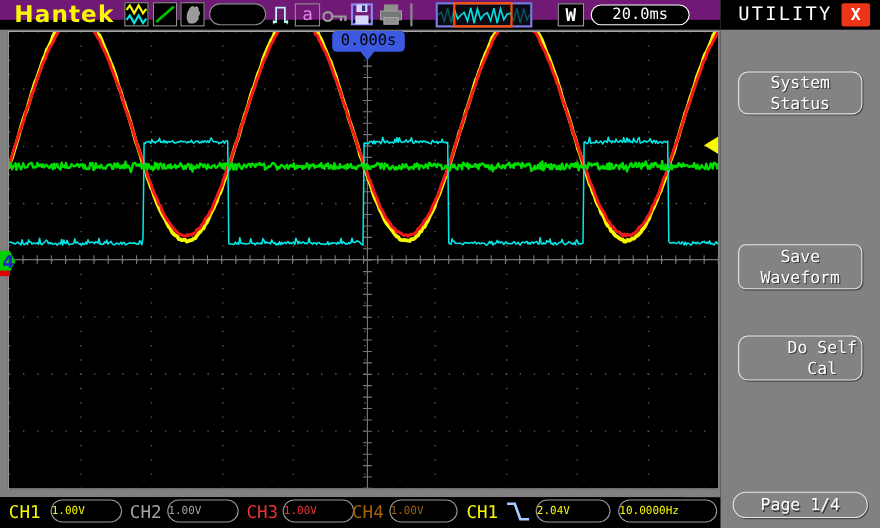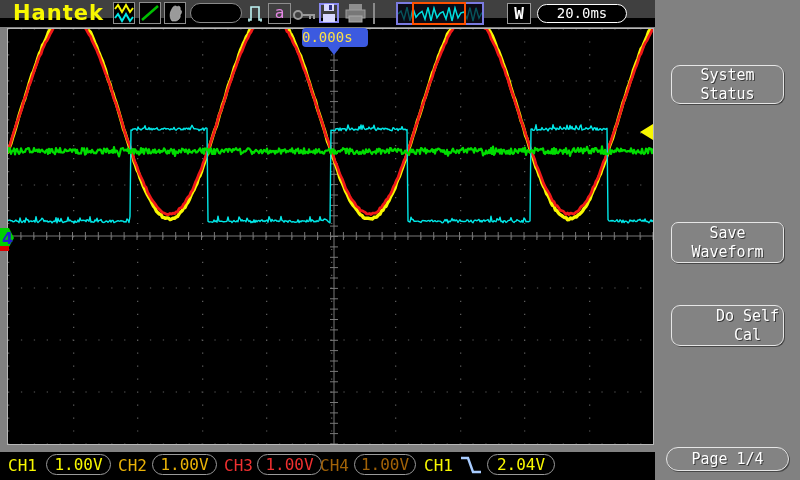--- a/index.html
+++ b/index.html
@@ -1,19 +1,19 @@
 <!DOCTYPE html>
 <html><head>
 <meta charset="utf-8">
 <style>
   html,body{margin:0;padding:0;background:#000;}
   body{width:800px;height:480px;position:relative;overflow:hidden;
        font-family:"DejaVu Sans Mono","Liberation Mono",monospace;}
   
-  #topbar{position:absolute;left:0;top:0;width:655px;height:18px;background:#404040;}
+  #topbar{position:absolute;left:0;top:0;width:655px;height:18px;background:#701a75;}
   #logo{position:absolute;left:13px;top:1px;font-family:"DejaVu Sans",sans-serif;
         font-weight:bold;font-size:21px;color:#f8f800;letter-spacing:1px;}
   .iconbox{position:absolute;top:2px;width:22px;height:22px;background:#000;
            border:1px solid #8e8e8e;box-sizing:border-box;display:flex;align-items:center;justify-content:center;}
   #statuspill{position:absolute;left:190px;top:3px;width:52px;height:20px;border:1px solid #8a8a8a;
               border-radius:10px;box-sizing:border-box;background:#000;}
   #pulseicon{position:absolute;left:246px;top:3px;}
   #abox{position:absolute;left:268px;top:3px;width:23px;height:21px;border:1px solid #8e8e8e;
         box-sizing:border-box;color:#e486e4;font-size:16px;text-align:center;line-height:18px;}
   #keyicon{position:absolute;left:293px;top:7px;}
@@ -48,34 +48,34 @@
             border:1px solid #e6e6e6;border-radius:12px;box-shadow:1px 1px 0 #474747;color:#fff;
             font-size:15px;display:flex;align-items:center;justify-content:center;
             text-shadow:1px 1px 0 #3a3a3a;cursor:pointer;box-sizing:border-box;}
   
   #gray-backing{position:absolute;left:0;top:27px;width:655px;height:425px;background:#818181;}
   #plot{position:absolute;left:7px;top:28px;width:647px;height:417px;background:#000;
         border:1px solid #b8b8b8;box-sizing:border-box;overflow:hidden;}
   #wave-svg{display:block;}
   
   #trig-tag{position:absolute;left:302px;top:28px;width:66px;height:19px;background:#3c5ae0;
-            border-radius:4px;color:#fde047;font-size:14px;text-align:left;line-height:19px;cursor:pointer;}
+            border-radius:4px;color:#000000;font-size:14px;text-align:center;line-height:19px;cursor:pointer;}
   #trig-tag-ptr{position:absolute;left:327px;top:46px;width:0;height:0;
                 border-left:7px solid transparent;border-right:7px solid transparent;
                 border-top:9px solid #3c5ae0;}
   
   #ch4-marker{position:absolute;left:0;top:228px;cursor:pointer;}
   #ch3-sliver{position:absolute;left:0;top:246px;width:9px;height:5px;background:#dd0000;}
   
   #bottombar{position:absolute;left:0;top:452px;width:621px;height:28px;background:#000;}
   .ch-label{position:absolute;top:4px;font-size:16px;}
   .pill{position:absolute;top:2px;height:21px;background:#000;border:1px solid #9a9a9a;
-        border-radius:11px;box-sizing:border-box;font-size:16px;text-align:center;
+        border-radius:11px;box-sizing:border-box;font-size:10px;text-align:left;
         line-height:19px;cursor:pointer;}
-  .c-yellow{color:#f8f800;} .c-cyan{color:#eab308;} .c-red{color:#f03030;} .c-green{color:#a16207;}
+  .c-yellow{color:#f8f800;} .c-cyan{color:#a3a3a3;} .c-red{color:#f03030;} .c-green{color:#a16207;}
   #edge-icon{position:absolute;left:459px;top:3px;}
 </style>
 </head>
 <body>
 
 <div id="topbar">
   <div id="logo">Hantek</div>
 
   <div class="iconbox" style="left:113px">
     <svg width="20" height="20">
@@ -172,20 +172,24 @@
 
 <div id="ch4-marker">
   <svg width="15" height="20">
     <polygon points="0,0 9,0 14,10 9,19 0,19" fill="#00d000"></polygon>
     <text x="2" y="16" font-size="16" font-weight="bold" fill="#2222cc" font-family="DejaVu Sans, sans-serif">4</text>
   </svg>
 </div>
 <div id="ch3-sliver"></div>
 
 <div id="sidebar">
+  <div id="sidebar-header">
+    <div id="menu-title">UTILITY</div>
+    <div id="close-btn">X</div>
+  </div>
   <div class="side-btn" id="btn-0">System Status</div>
   <div class="side-btn" id="btn-2">Save Waveform</div>
   <div class="side-btn" id="btn-3">Do Self Cal</div>
   <div id="page-btn">Page 1/4</div>
 </div>
 
 <div id="bottombar">
   <div class="ch-label c-yellow" style="left:8px">CH1</div>
   <div class="pill c-yellow" style="left:46px;width:65px">1.00V</div>
   <div class="ch-label c-cyan" style="left:118px">CH2</div>
@@ -195,13 +199,14 @@
   <div class="ch-label c-green" style="left:320px">CH4</div>
   <div class="pill c-green" style="left:354px;width:62px">1.00V</div>
 
   <div class="ch-label c-yellow" style="left:424px">CH1</div>
   <div id="edge-icon">
     <svg width="24" height="20">
       <polyline points="2,3 9,3 14,17 22,17" fill="none" stroke="#a8ccff" stroke-width="2.4"></polyline>
     </svg>
   </div>
   <div class="pill c-yellow" style="left:487px;width:68px">2.04V</div>
+  <div class="pill c-yellow" style="left:562px;width:90px">10.0000Hz</div>
 </div>
 
 </body></html>

